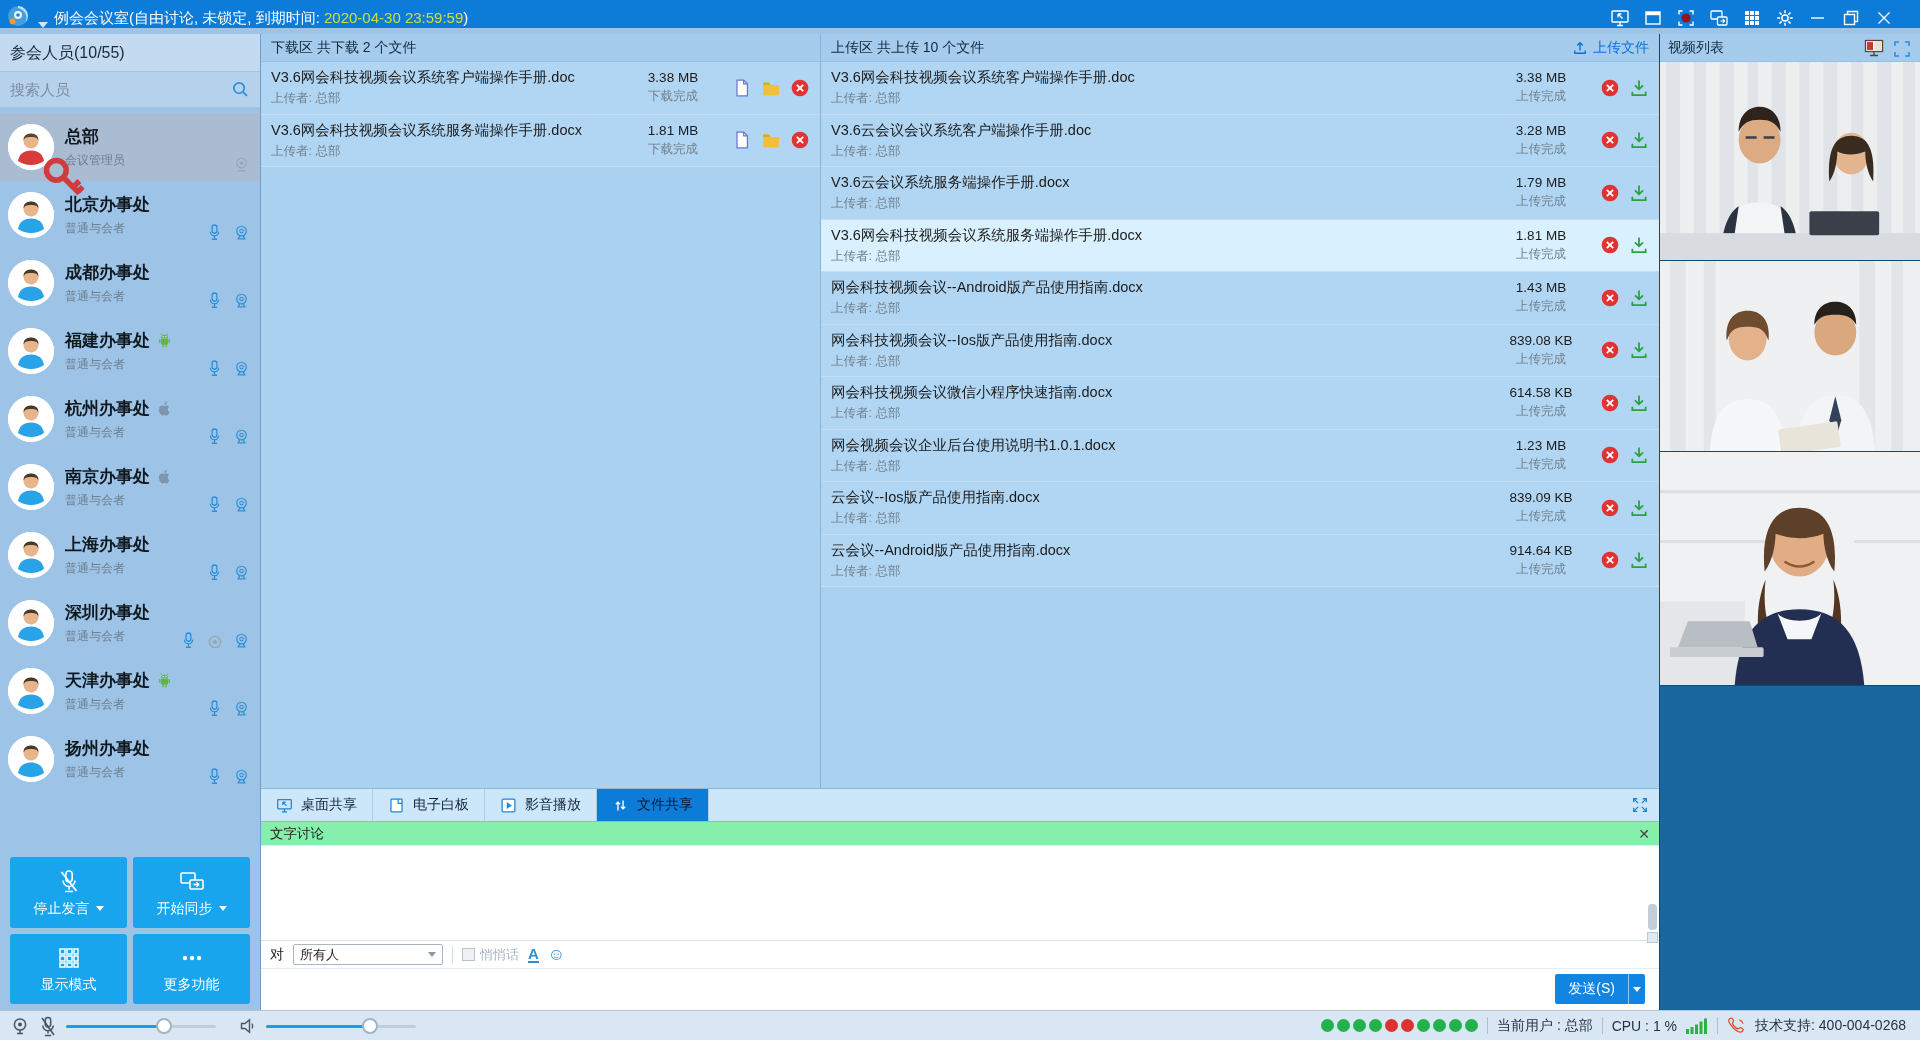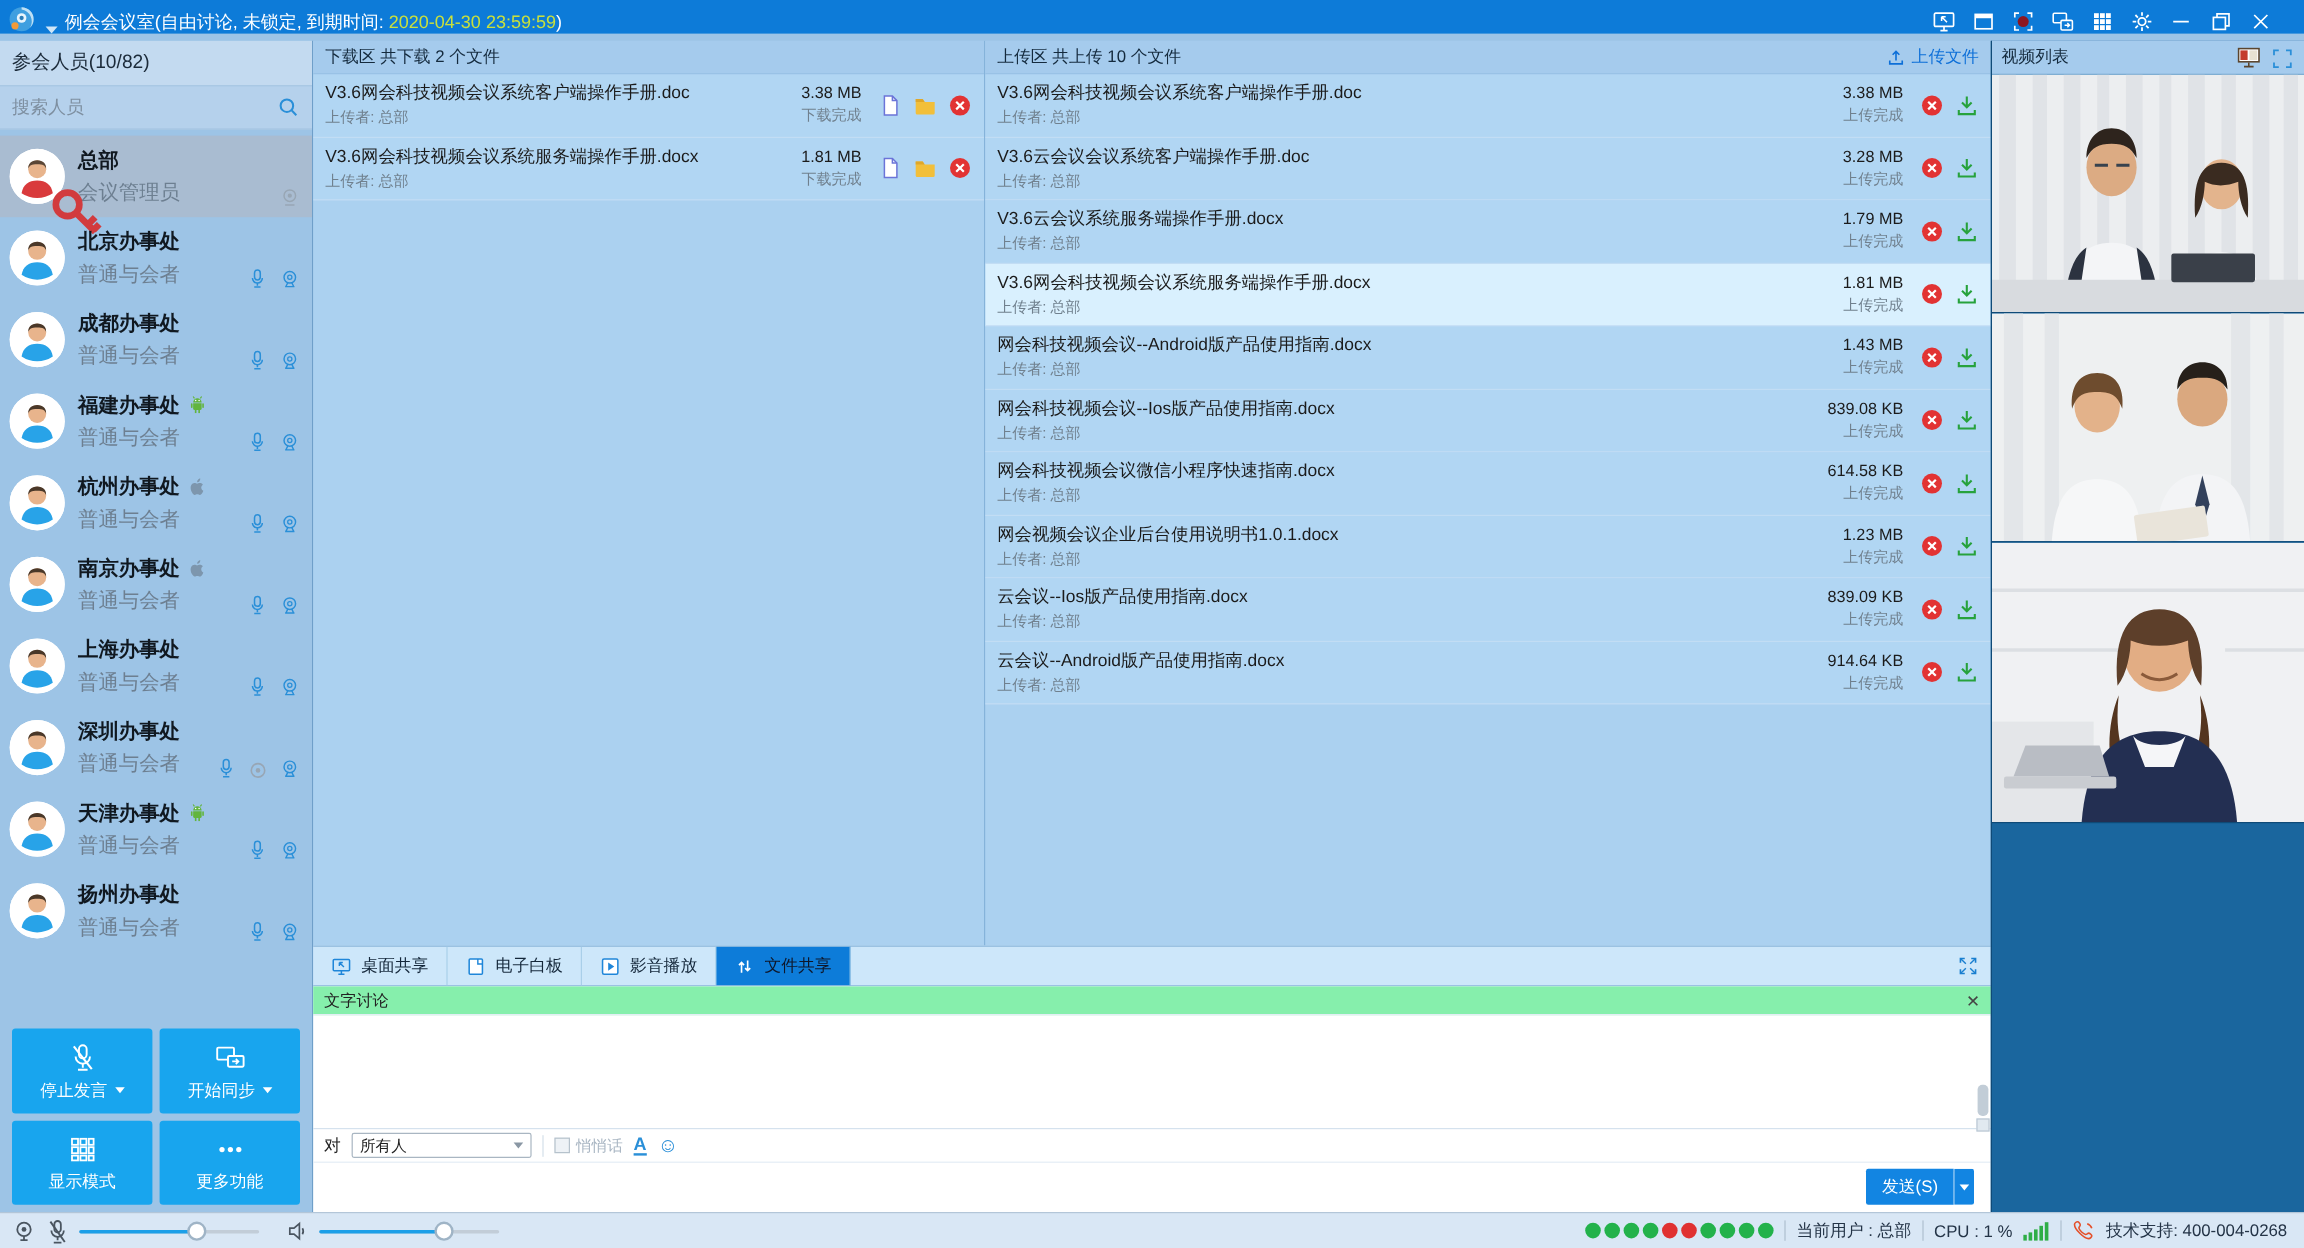--- a/index.html
+++ b/index.html
@@ -25,21 +25,21 @@
   .plist{position:absolute;top:74px;left:0;right:0;height:749px;overflow:hidden;padding-top:5px}
   .prow{height:68px;display:flex;align-items:center;padding:0 8px;position:relative}
   .prow.f-selected{background:#a9bcd1}
   .avatar{width:46px;height:46px;border-radius:50%;background:#fff;margin-right:11px;position:relative;flex:none}
   .avatar svg{width:46px;height:46px}
   .keybadge{position:absolute;right:-2px;bottom:0;width:15px;height:15px}
   .pinfo{flex:1;min-width:0}
   .pname-line{display:flex;align-items:center;gap:6px}
   .pname{font-size:17px;font-weight:bold;color:#101820;white-space:nowrap}
   .plat{width:17px;height:17px}
-  .prole{font-size:17px;color:#6d7f91;margin-top:4px}
+  .prole{font-size:12px;color:#6d7f91;margin-top:4px}
   .picons{position:absolute;right:9px;bottom:7px;display:flex;gap:8px;align-items:center}
   .picons span{width:18px;height:20px;display:flex;align-items:flex-end}
   .side-buttons{position:absolute;left:10px;right:10px;top:823px;display:grid;grid-template-columns:1fr 1fr;grid-template-rows:71px 70px;gap:6px}
   .sbtn{background:#18a5ee;border-radius:3px;color:#fff;display:flex;flex-direction:column;align-items:center;justify-content:center;cursor:default}
   .sbtn .bico{height:28px;display:flex;align-items:center}
   .sbtn .blab{display:flex;align-items:center;gap:6px;font-size:14px;margin-top:4px}
   .bcaret{width:0;height:0;border-left:4px solid transparent;border-right:4px solid transparent;border-top:5px solid #fff}
 
   
   .center{position:absolute;left:261px;top:34px;width:1398px;height:788px;background:#abd1f0}
@@ -47,21 +47,21 @@
   .dl{left:0;width:559px}
   .ul{left:559px;width:839px;border-left:1px solid #85b3da}
   .panel-header{height:28px;background:#a5cbed;border-bottom:1px solid #97c0e4;display:flex;align-items:center;font-size:14px;color:#142a3d;padding:0 10px}
   .uplink{margin-left:auto;display:flex;align-items:center;gap:5px;color:#0d6fd8;font-size:14px;cursor:default}
   .uplink svg{width:16px;height:16px}
   .frow{height:52.5px;display:flex;align-items:center;border-bottom:1px solid #c2ddf4;padding-left:10px;background:#b1d6f3}
   .frow.f-highlighted{background:#d9f0fe}
   .fmain{min-width:0}
   .fname{font-size:14.5px;color:#1b1b1b;white-space:nowrap}
   .fup{font-size:12.5px;color:#70808e;margin-top:3px}
-  .fmeta{margin-left:auto;text-align:right;width:90px;flex:none}
+  .fmeta{margin-left:auto;text-align:center;width:90px;flex:none}
   .fsize{font-size:13.5px;color:#1b1b1b}
   .fstat{font-size:12.5px;color:#70808e;margin-top:3px}
   .ficons{display:flex;gap:9px;align-items:center;margin:0 10px 0 14px;flex:none}
   .ficons span{width:20px;height:20px;cursor:default}
 
   
   .tabstrip{position:absolute;left:0;top:754px;width:1398px;height:34px;background:#cde7fa;border-top:1px solid #8fb8dc;border-bottom:1px solid #8fb8dc;display:flex;align-items:stretch}
   .tab{display:flex;align-items:center;gap:8px;padding:0 15px;font-size:14px;color:#14273a;border-right:1px solid #a9cfe9}
   .tab .tabico{width:17px;height:17px}
   .tab.active{background:#0d7cd9;color:#0f172a}
@@ -192,21 +192,21 @@
         </span>
       <span class="tico">
           <svg viewBox="0 0 20 20" width="20" height="20">
             <path d="M4.5 4.5l11 11M15.5 4.5l-11 11" stroke="#fff" stroke-width="1.4"></path>
           </svg>
         </span>
     </span>
   </div>
 
   <div class="sidebar">
-    <div class="side-header">参会人员(10/82)</div>
+    <div class="side-header">参会人员(10/55)</div>
     <div class="search-band">
       <input class="search-input" placeholder="搜索人员" style="">
       <span>
           <svg viewBox="0 0 20 20" width="19" height="19">
             <circle cx="8.5" cy="8.5" r="5.5" fill="none" stroke="#2a8fd8" stroke-width="1.8"></circle>
             <path d="M12.8 12.8l4 4" stroke="#2a8fd8" stroke-width="1.8"></path>
           </svg>
         </span>
     </div>
 

